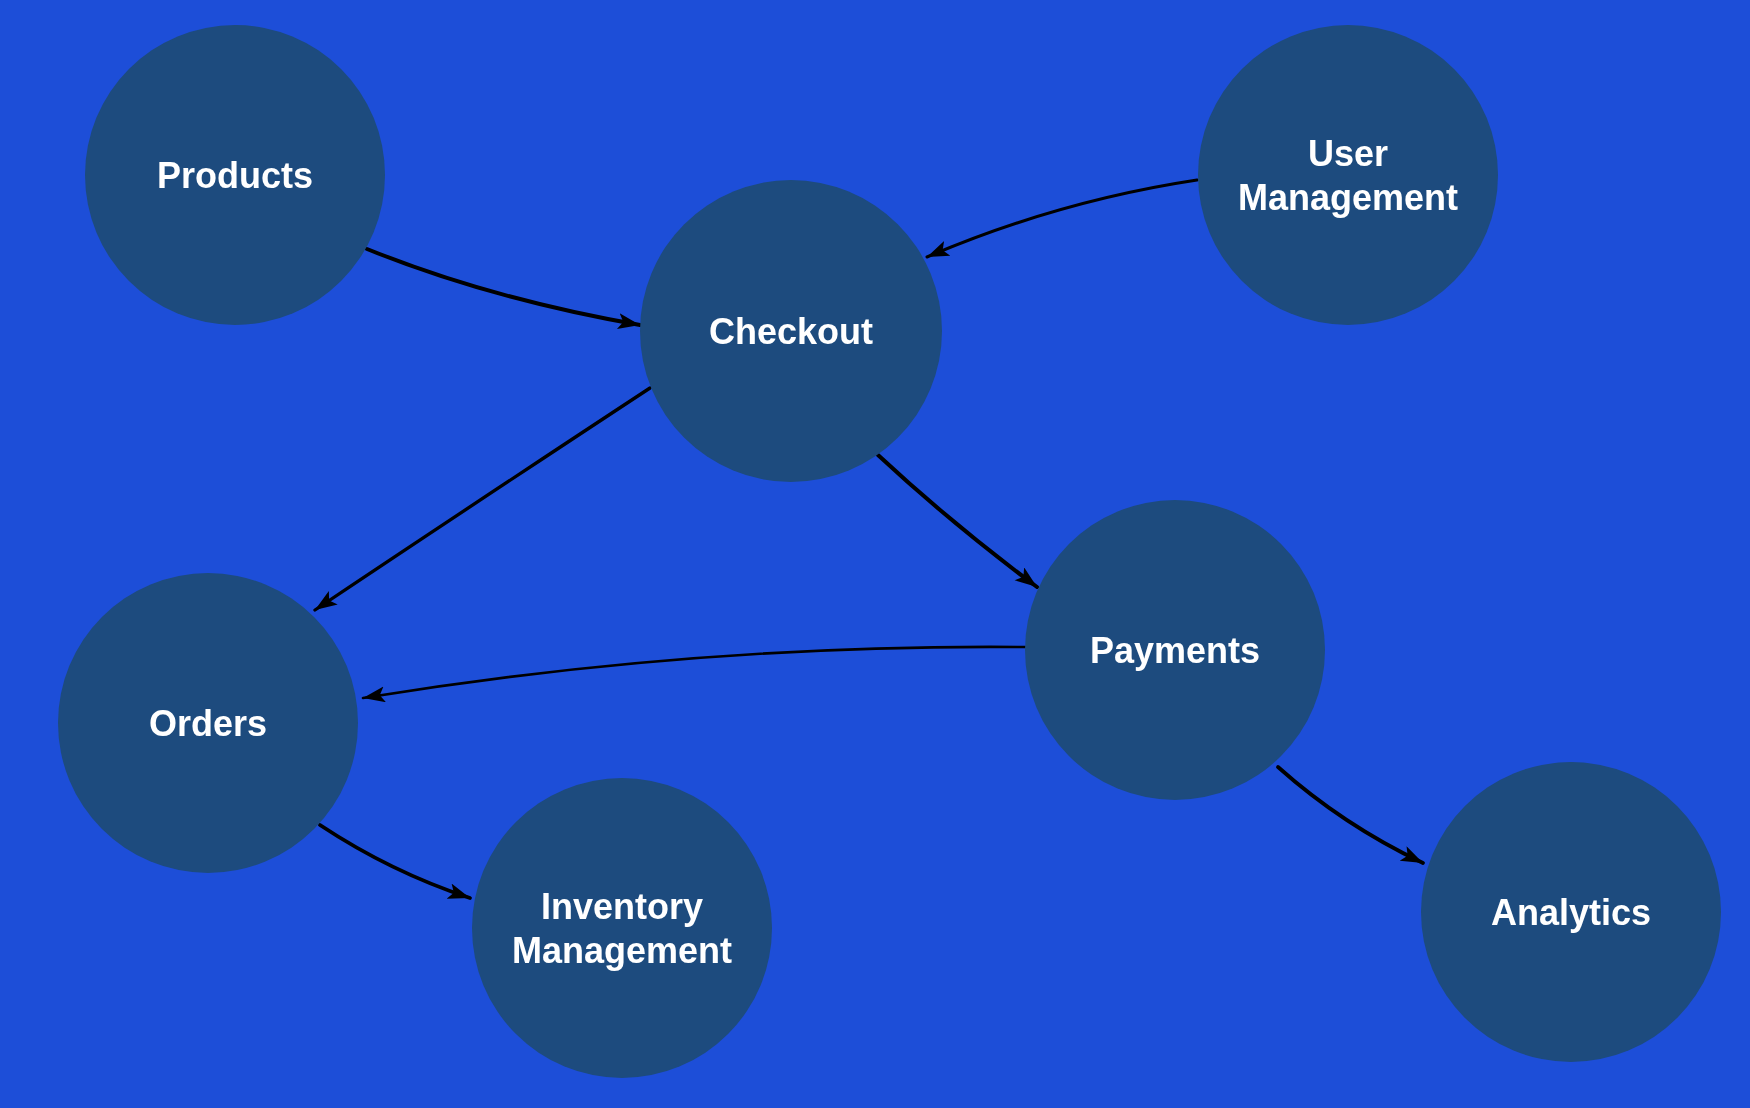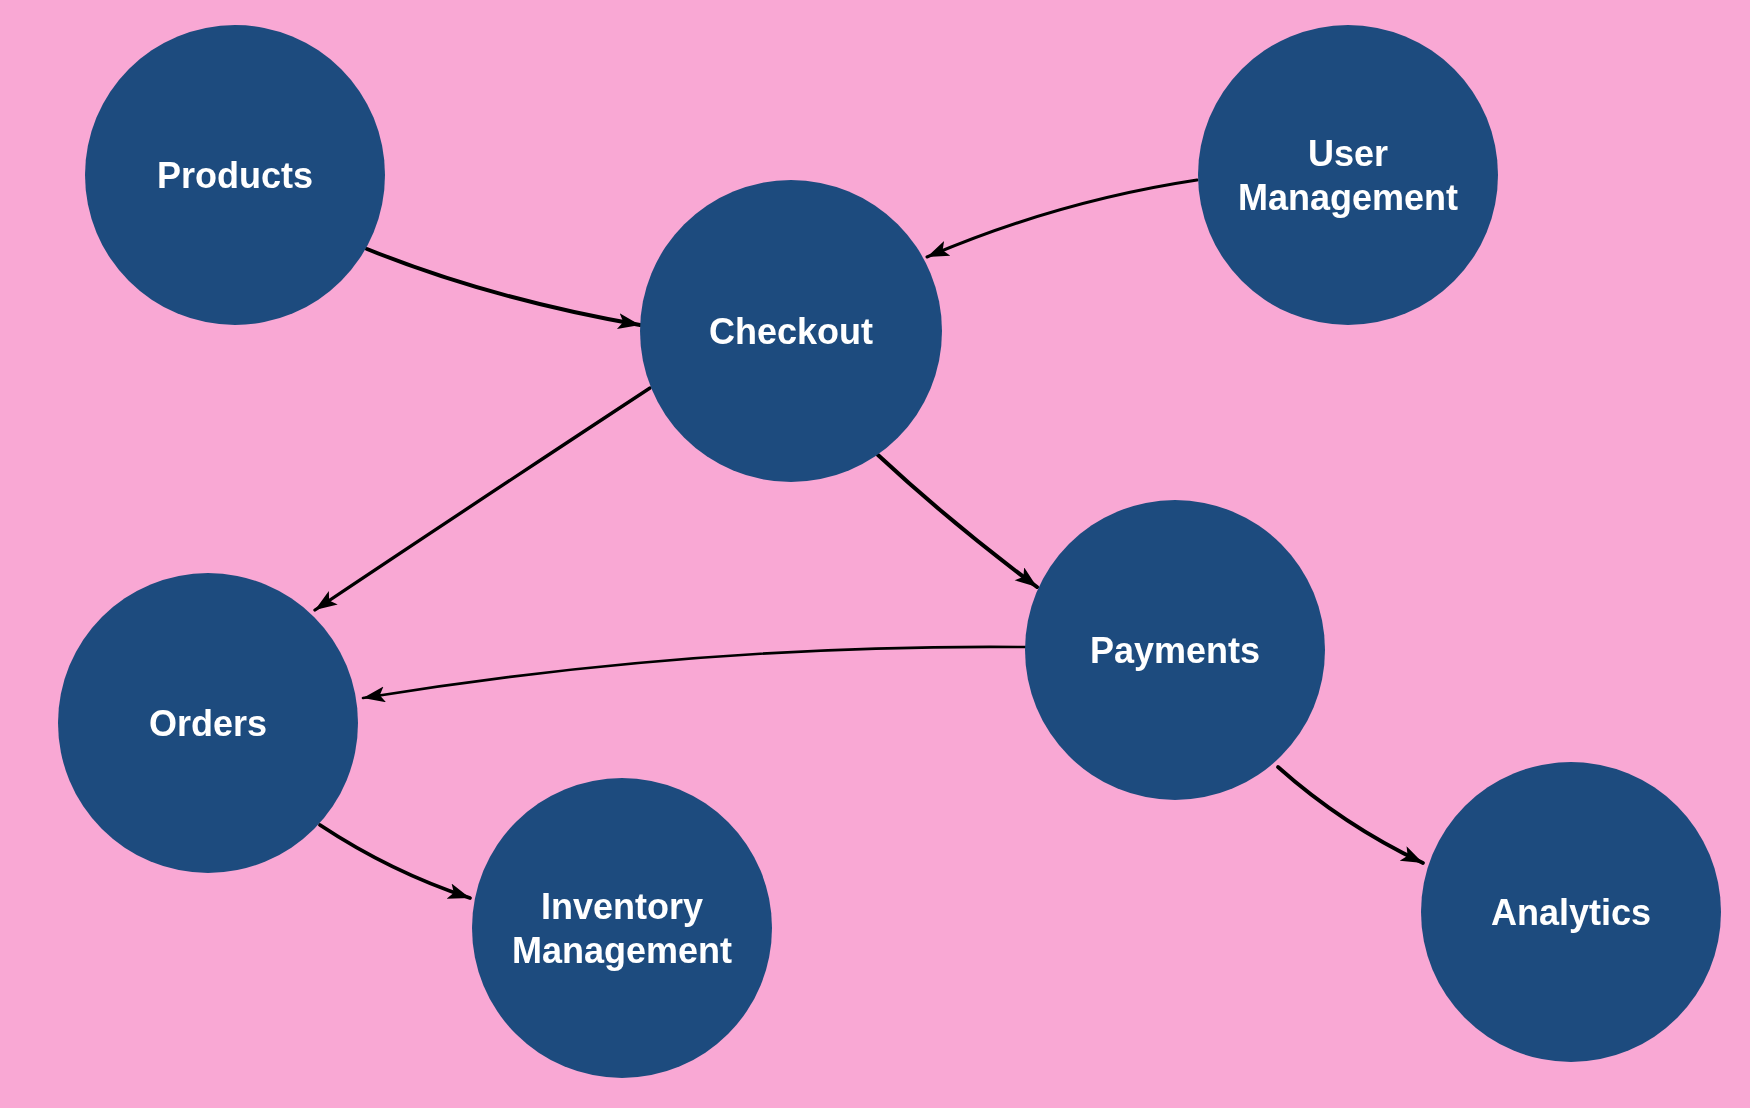--- a/index.html
+++ b/index.html
@@ -31,21 +31,21 @@
   .node-label {
     font-family: "Liberation Sans", "DejaVu Sans", sans-serif;
     font-weight: bold;
     text-anchor: middle;
     pointer-events: none;
   }
 </style>
 </head>
 <body>
 
-<div class="canvas-wrap" style="background: #f9a8d4;">
+<div class="canvas-wrap" style="background: #1d4ed8;">
   <svg id="diagram" viewBox="0 0 1750 1108" xmlns="http://www.w3.org/2000/svg">
     <defs>
       <marker id="arrowhead" markerUnits="userSpaceOnUse" markerWidth="26" markerHeight="20" refX="22" refY="8" orient="auto">
         <path d="M0,0 L22,8 L0,16 L5,8 Z" fill="#000000"></path>
       </marker>
     </defs>
     <g id="edges-layer">
         <path d="M 367,249 Q 491,299 640,325" class="edge-path" stroke="#000000" stroke-width="4" marker-end="url(#arrowhead)"></path>
         <path d="M 1197,180 Q 1058,201 927,257" class="edge-path" stroke="#000000" stroke-width="3" marker-end="url(#arrowhead)"></path>
         <path d="M 650,388 Q 472,505 315,610" class="edge-path" stroke="#000000" stroke-width="3.3" marker-end="url(#arrowhead)"></path>

